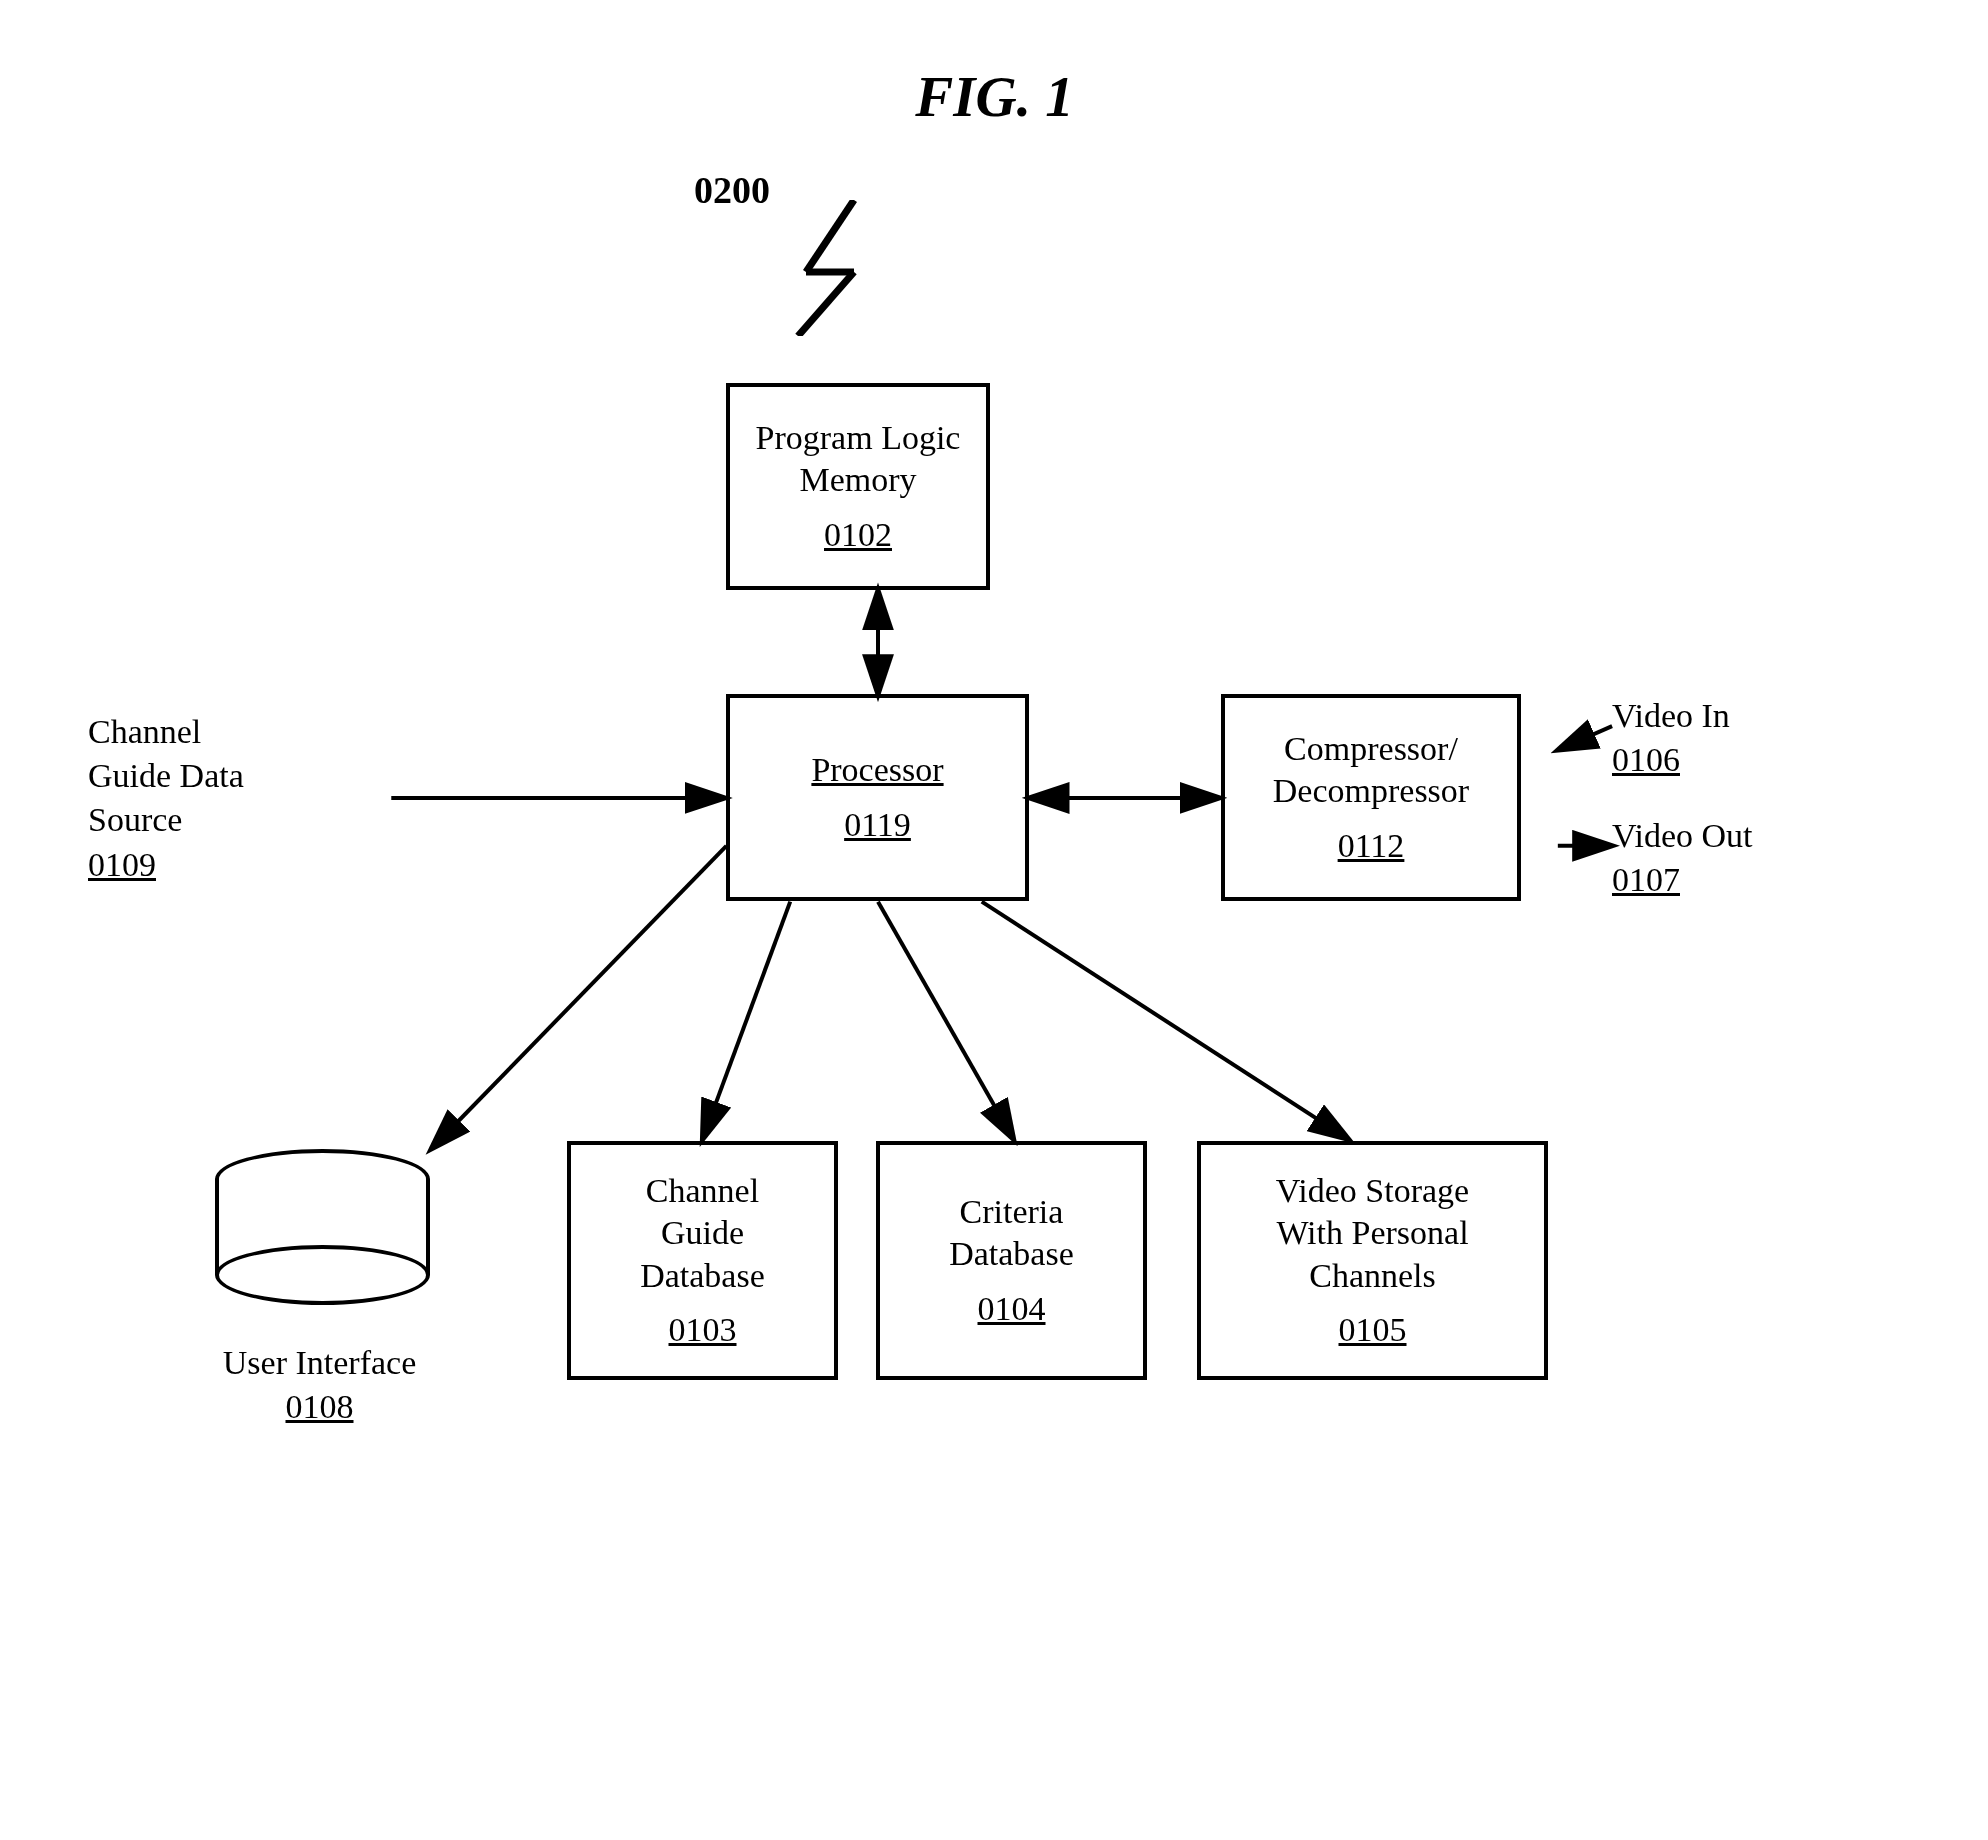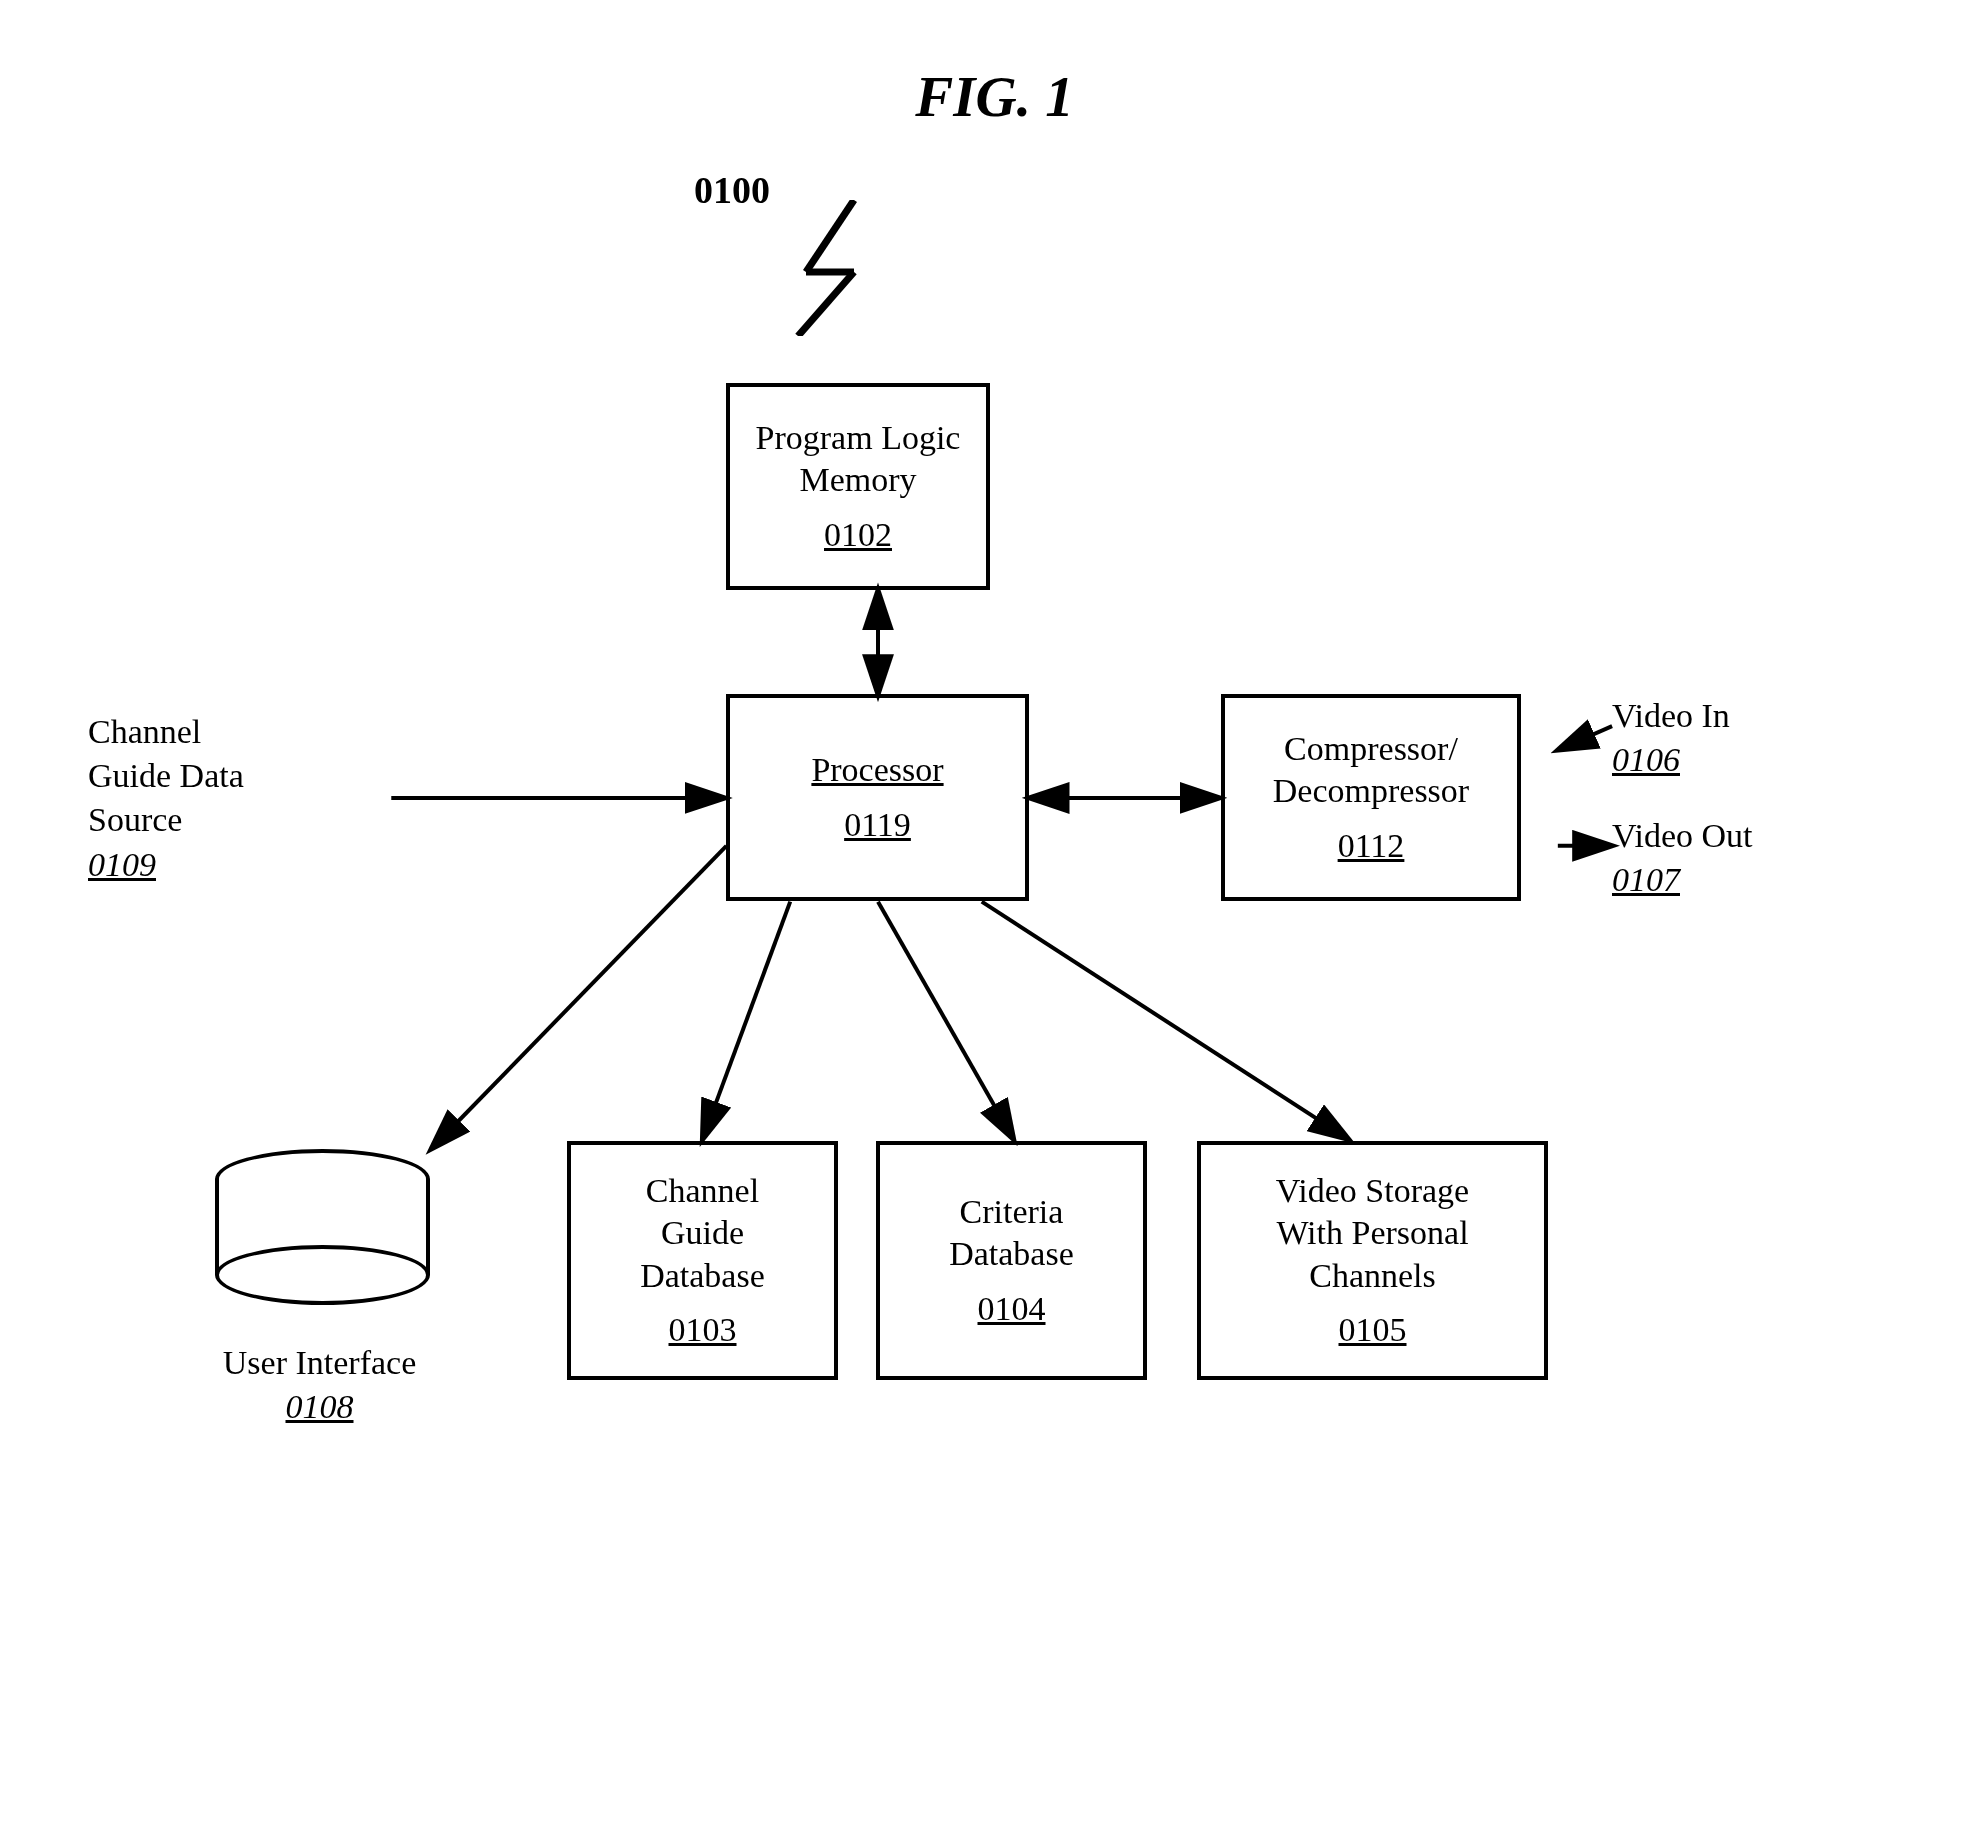--- a/index.html
+++ b/index.html
@@ -62,39 +62,38 @@
     .label-text {
       position: absolute;
       font-size: 34px;
       text-align: center;
       line-height: 1.3;
     }
 
     .label-text .box-id {
       text-decoration: underline;
       display: block;
-      font-style: italic;
     }
 
     
     .diagram-svg {
       position: absolute;
       top: 0;
       left: 0;
       width: 1989px;
       height: 1840px;
       pointer-events: none;
     }
   </style>
 </head>
 <body>
 
 <div class="page-title">FIG. 1</div>
 
-<div class="ref-label">0100</div>
+<div class="ref-label">0200</div>
 
 <svg class="lightning" width="128" height="136" viewBox="0 0 160 170">
   <line x1="80" y1="0" x2="20" y2="90" stroke="#000" stroke-width="9"></line>
   <line x1="20" y1="90" x2="80" y2="90" stroke="#000" stroke-width="9"></line>
   <line x1="80" y1="90" x2="10" y2="170" stroke="#000" stroke-width="9"></line>
 </svg>
 
 <div class="diagram-box" style="left: 726px; top: 383px; width: 264px; height: 207px;">
   <span>Program Logic<br>Memory</span>
   <span class="box-id">0102</span>

